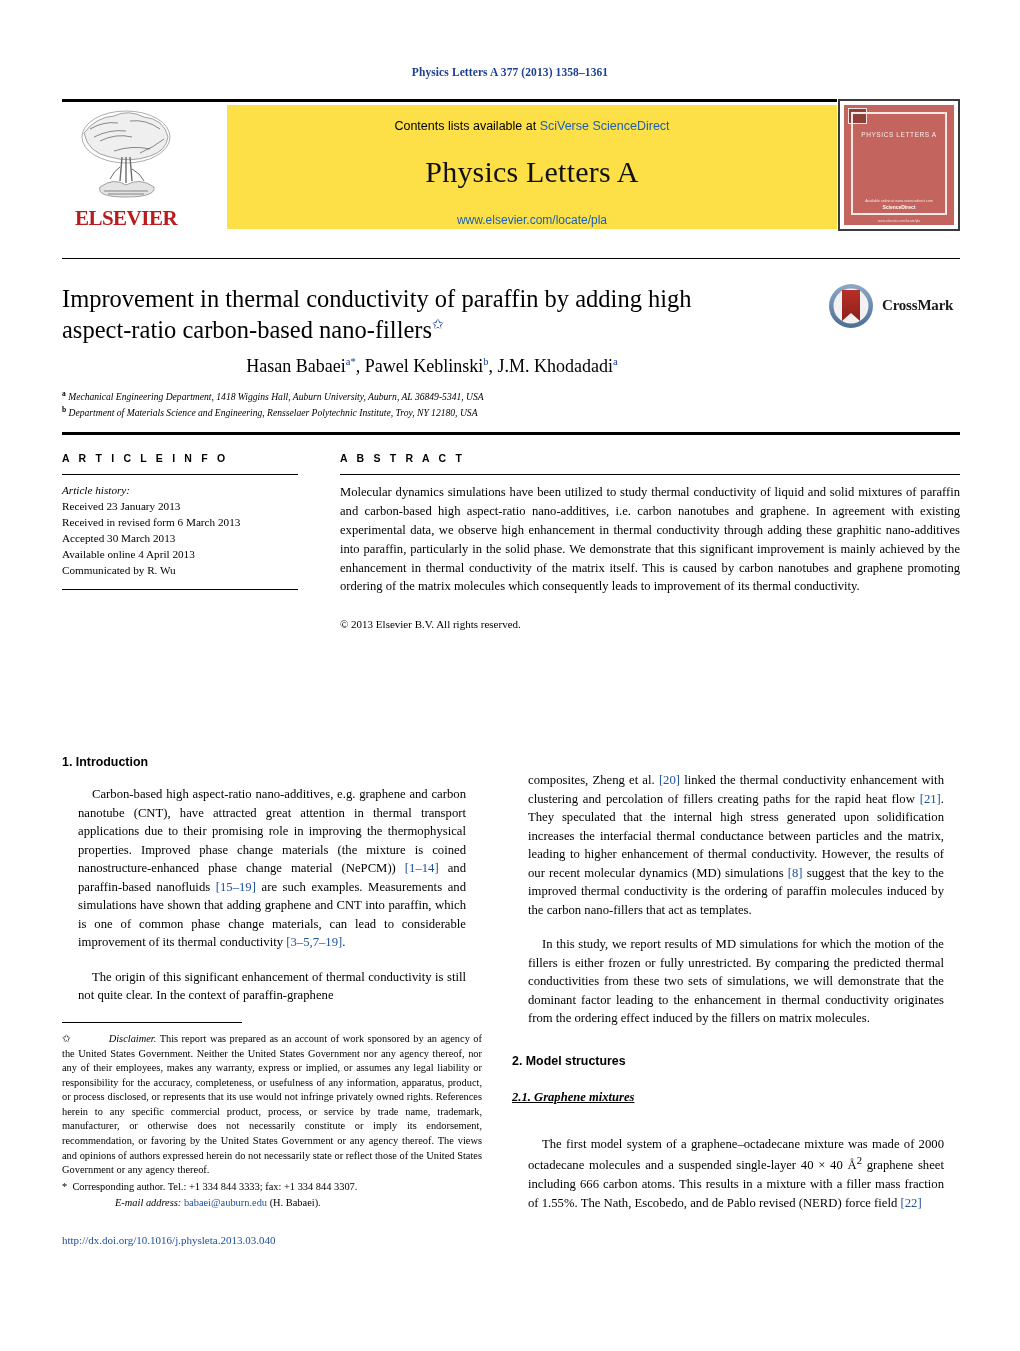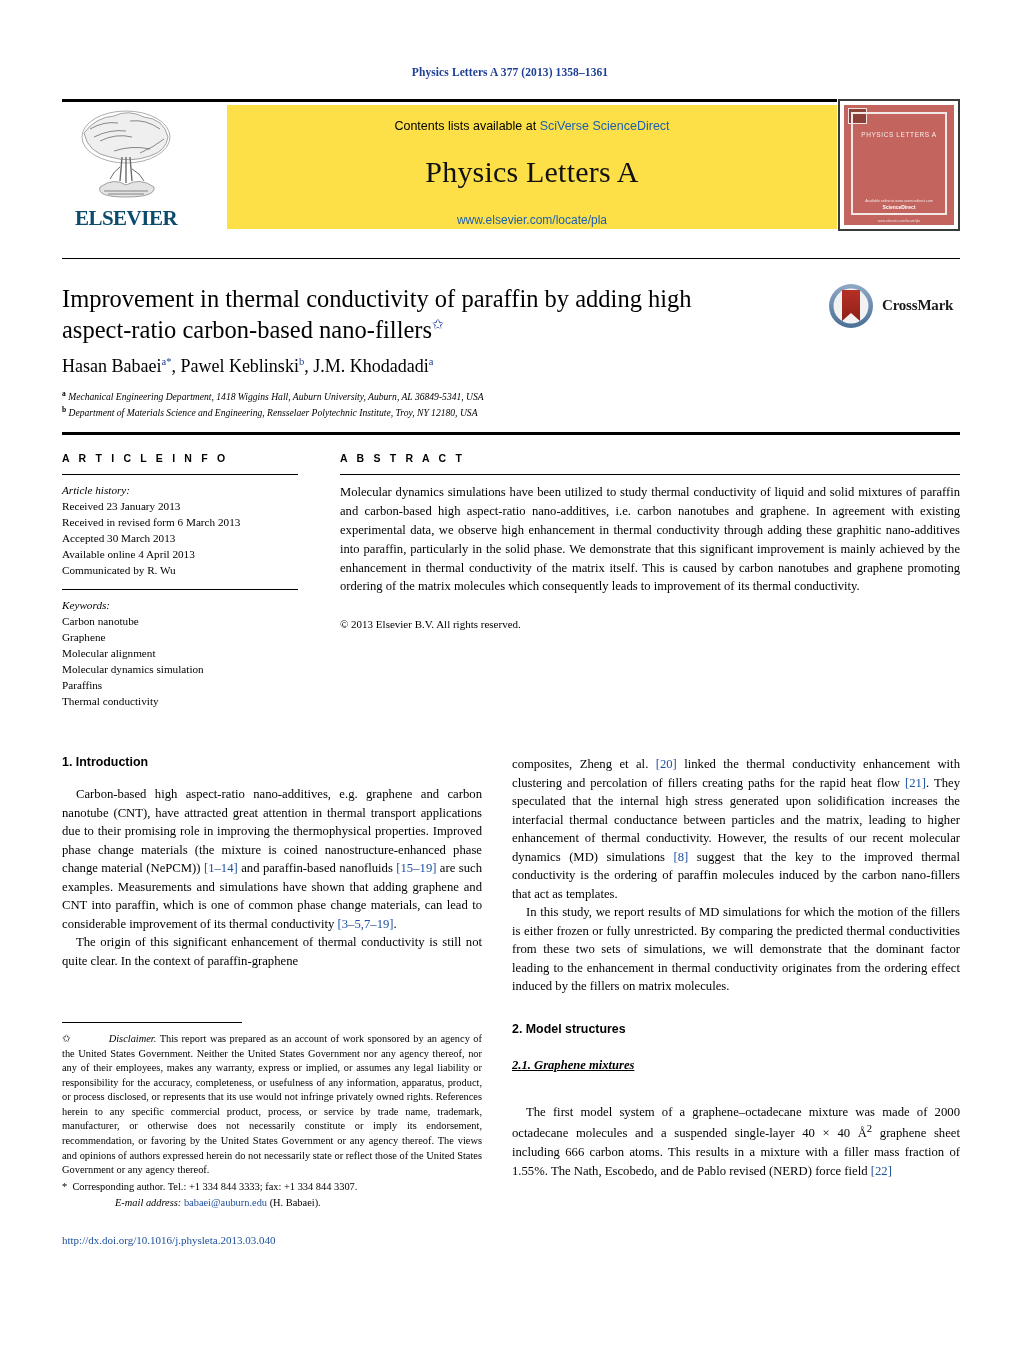--- a/index.html
+++ b/index.html
@@ -36,21 +36,21 @@
     background: #000;
   }
   .elsevier-logo {
     position: absolute; left: 0; top: 6px; width: 128px; height: 124px;
   }
   .elsevier-wordmark {
     position: absolute; left: 2px; bottom: 0; width: 124px;
     text-align: center;
     font-family: "Liberation Serif", serif;
     font-size: 21px; font-weight: bold; letter-spacing: -.5px;
-    color: #0c4a6e;
+    color: #b91c1c;
     line-height: 1;
   }
   .tree-svg { position: absolute; left: 8px; top: 2px; }
 
   .journal-band {
     position: absolute; left: 165px; top: 6px;
     width: 610px; height: 124px;
     background: #fde047;
     text-align: center;
   }
@@ -135,21 +135,21 @@
     position: absolute; left: 62px; top: 283px; width: 700px;
     font-family: "Liberation Serif", serif;
     font-size: 24.5px; line-height: 1.28;
     color: #000;
   }
   .paper-title .star { color: #1c3f94; font-size: 14px; vertical-align: super; }
 
   .authors {
     position: absolute; left: 62px; top: 356px; width: 740px;
     font-family: "Liberation Serif", serif;
-    font-size: 18px; color: #000;
+    font-size: 18px; color: #000; text-align: center;
   }
   .authors sup { font-size: 10.5px; color: #1c3f94; }
   .authors .astar { color: #1c3f94; }
 
   .affils {
     position: absolute; left: 62px; top: 388px; width: 740px;
     font-family: "Liberation Serif", serif;
     font-size: 9.6px; font-style: italic; line-height: 1.48;
     color: #000;
   }
@@ -194,21 +194,21 @@
     margin: 0 0 16px 0;
   }
   .h2.spaced { margin-top: 26px; }
   .h3 {
     font-family: "Liberation Serif", serif;
     font-size: 12.6px; font-style: italic; font-weight: bold;
     margin: 22px 0 30px 0;
     text-decoration: underline;
   }
   p.body {
-    margin: 0;
+    margin: 16px;
     font-size: 12.7px; line-height: 1.46;
     text-align: justify;
     text-indent: 14px;
   }
   p.body.noind { text-indent: 0; }
   .ref { color: #1c4f9c; }
 
   
   .foot-rule {
     position: absolute; left: 62px; top: 1022px; width: 180px; height: 1px;
@@ -319,29 +319,20 @@
     <div class="thin-rule short"></div>
     <div class="meta-group">
       <div class="it">Article history:</div>
       <div>Received 23 January 2013</div>
       <div>Received in revised form 6 March 2013</div>
       <div>Accepted 30 March 2013</div>
       <div>Available online 4 April 2013</div>
       <div>Communicated by R. Wu</div>
     </div>
     <div class="meta-sep"></div>
-    <div class="meta-group">
-      <div class="it">Keywords:</div>
-      <div>Carbon nanotube</div>
-      <div>Graphene</div>
-      <div>Molecular alignment</div>
-      <div>Molecular dynamics simulation</div>
-      <div>Paraffins</div>
-      <div>Thermal conductivity</div>
-    </div>
   </div>
 
   <div class="col-abs">
     <div class="sec-head">A B S T R A C T</div>
     <div class="thin-rule"></div>
     <div class="abs-body">Molecular dynamics simulations have been utilized to study thermal conductivity of liquid and solid mixtures of paraffin and carbon-based high aspect-ratio nano-additives, i.e. carbon nanotubes and graphene. In agreement with existing experimental data, we observe high enhancement in thermal conductivity through adding these graphitic nano-additives into paraffin, particularly in the solid phase. We demonstrate that this significant improvement is mainly achieved by the enhancement in thermal conductivity of the matrix itself. This is caused by carbon nanotubes and graphene promoting ordering of the matrix molecules which consequently leads to improvement of its thermal conductivity.</div>
     <div class="abs-copy">© 2013 Elsevier B.V. All rights reserved.</div>
   </div>
 
   <div class="body-col-left">

